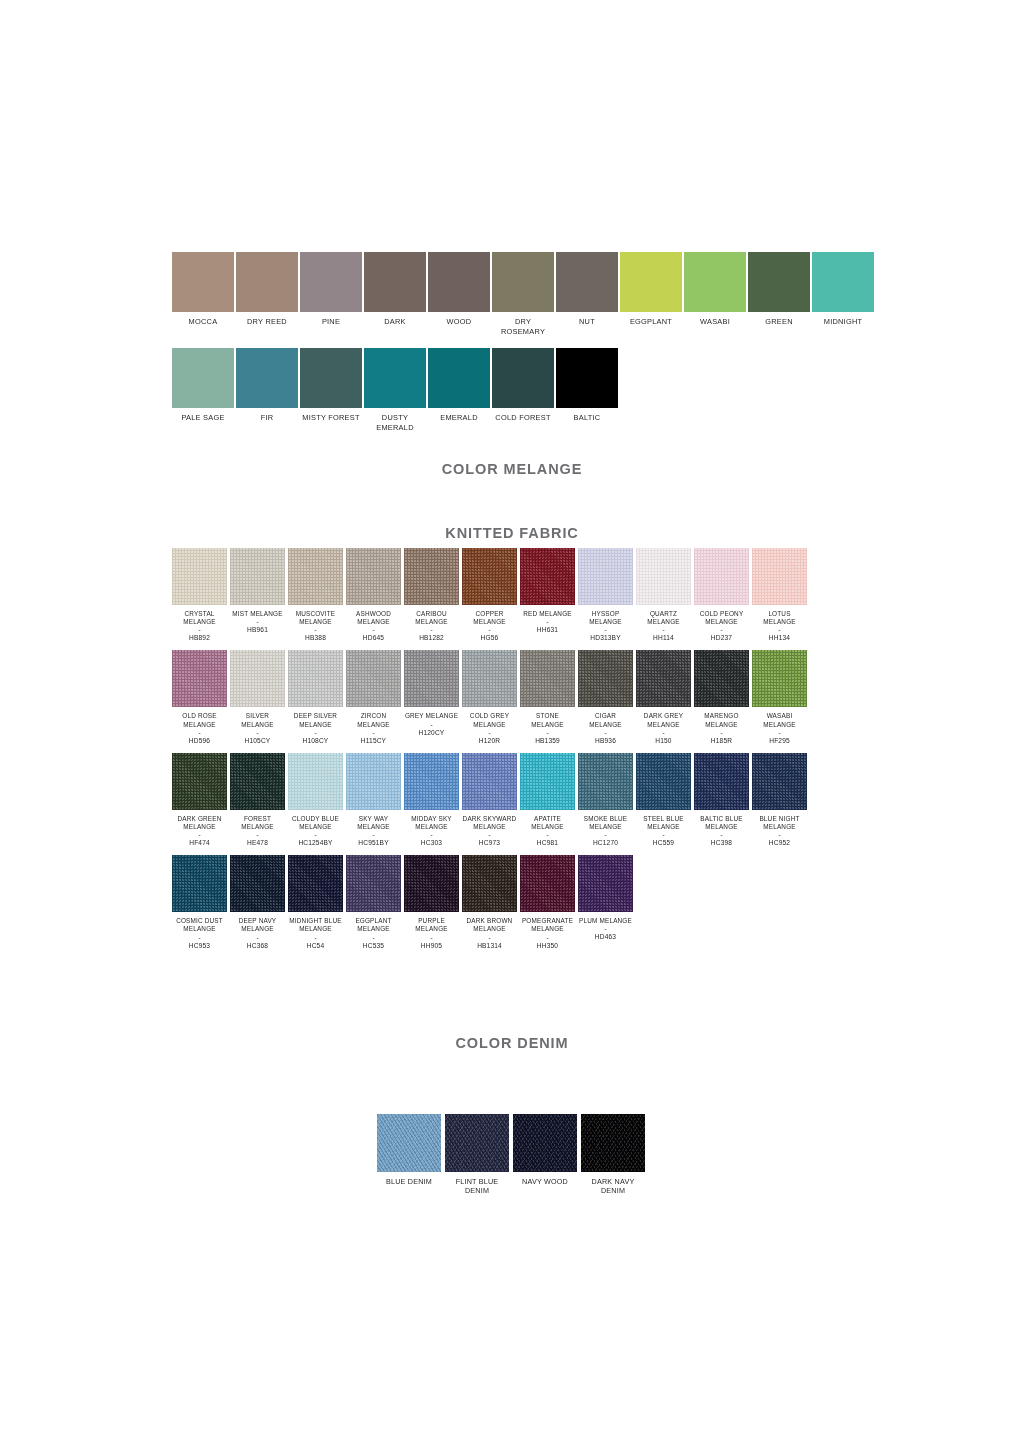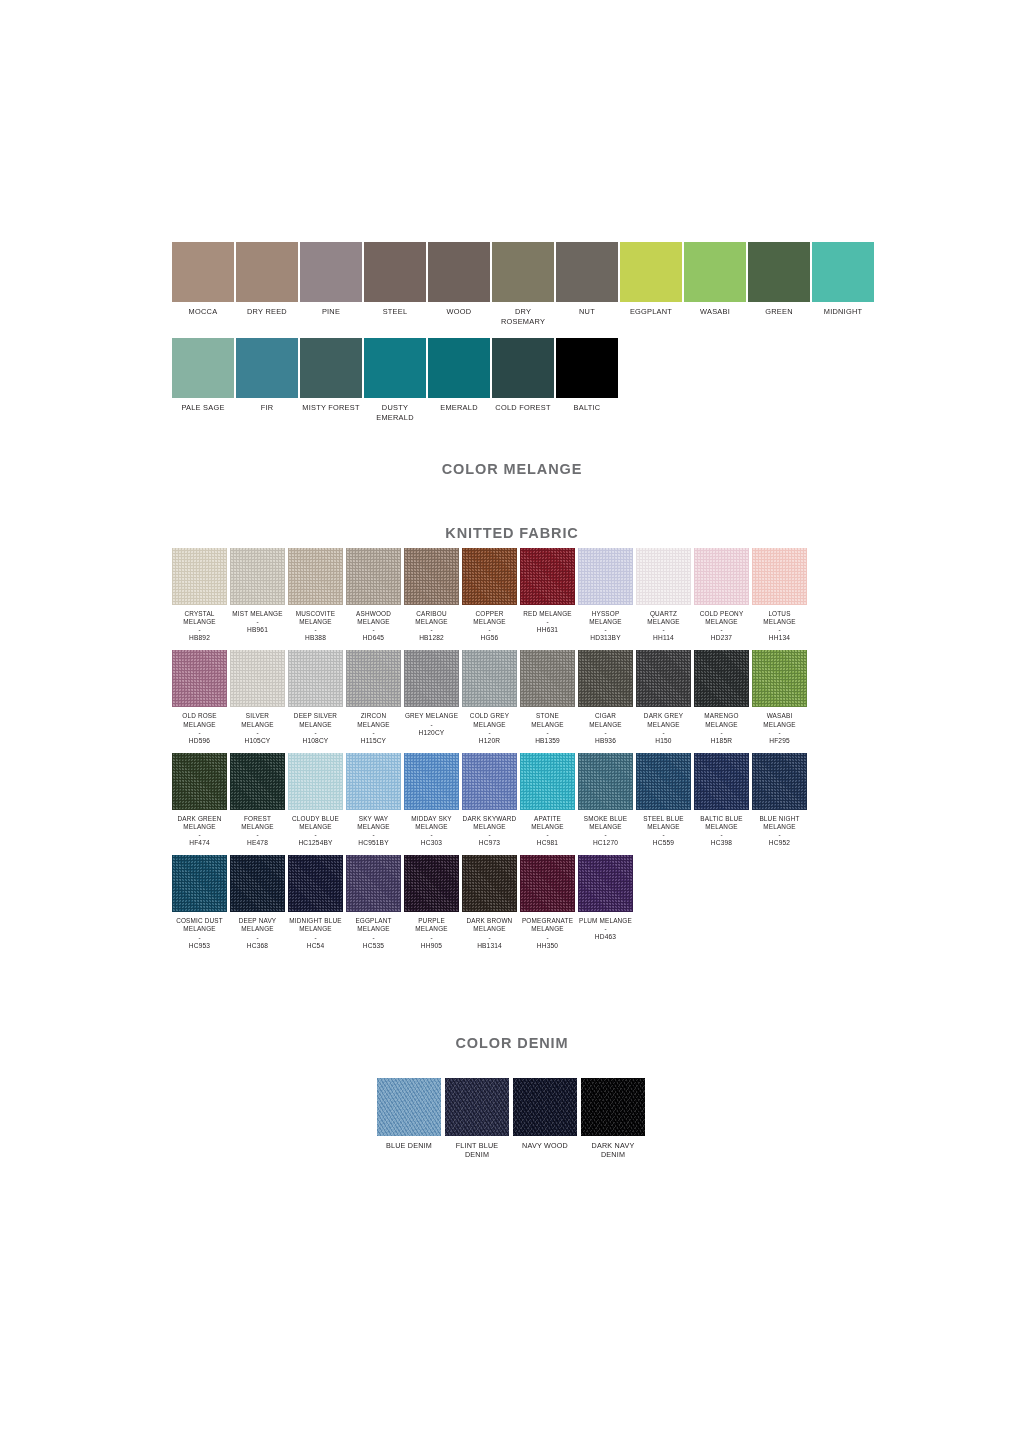--- a/index.html
+++ b/index.html
@@ -20,21 +20,21 @@
     position: absolute;
     left: 0; top: 0;
     width: 1024px;
     height: 1446px;
   }
 
   
   .solid-section {
     position: absolute;
     left: 172px;
-    top: 242px;
+    top: 252px;
     width: 690px;
   }
   .solid-row {
     display: flex;
     gap: 2px;
     margin-bottom: 12px;
   }
   .solid-cell {
     width: 62px;
   }
@@ -120,21 +120,21 @@
   .denim-section {
     position: absolute;
     left: 377px;
     top: 1078px;
     width: 280px;
   }
   .denim-row {
     display: flex;
     gap: 4px;
   }
-  .denim-cell { width: 64px; }
+  .denim-cell { width: 64px; margin-top: 36px; }
   .denim-chip {
     width: 64px;
     height: 58px;
     display: block;
     position: relative;
     overflow: hidden;
   }
   .denim-chip .tex { position: absolute; inset: 0; }
   .denim-label {
     margin-top: 5px;
@@ -159,21 +159,21 @@
         <div class="solid-cell">
           <span class="solid-chip" style="background: rgb(160, 136, 120);"></span>
           <div class="solid-label">DRY REED</div>
         </div>
         <div class="solid-cell">
           <span class="solid-chip" style="background: rgb(146, 133, 137);"></span>
           <div class="solid-label">PINE</div>
         </div>
         <div class="solid-cell">
           <span class="solid-chip" style="background: rgb(117, 101, 95);"></span>
-          <div class="solid-label">STEEL</div>
+          <div class="solid-label">DARK</div>
         </div>
         <div class="solid-cell">
           <span class="solid-chip" style="background: rgb(111, 98, 92);"></span>
           <div class="solid-label">WOOD</div>
         </div>
         <div class="solid-cell">
           <span class="solid-chip" style="background: rgb(126, 121, 99);"></span>
           <div class="solid-label">DRY ROSEMARY</div>
         </div>
         <div class="solid-cell">

